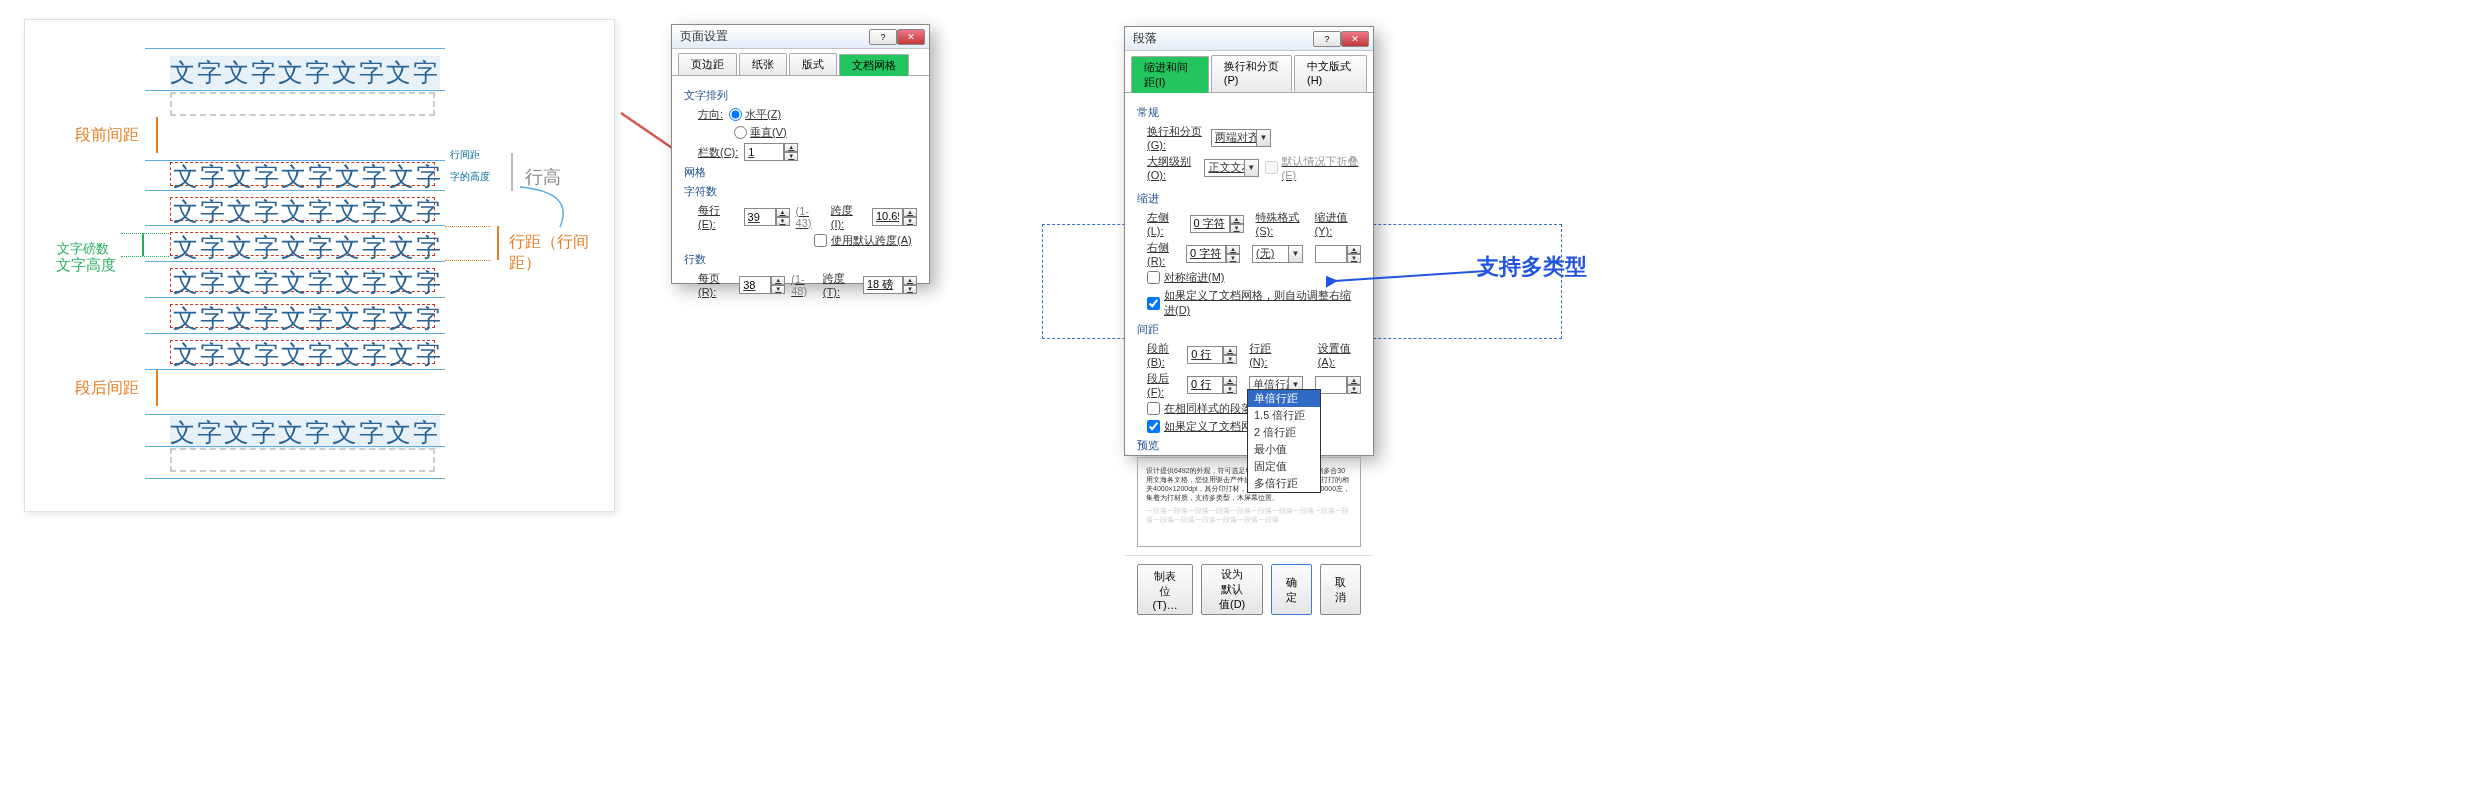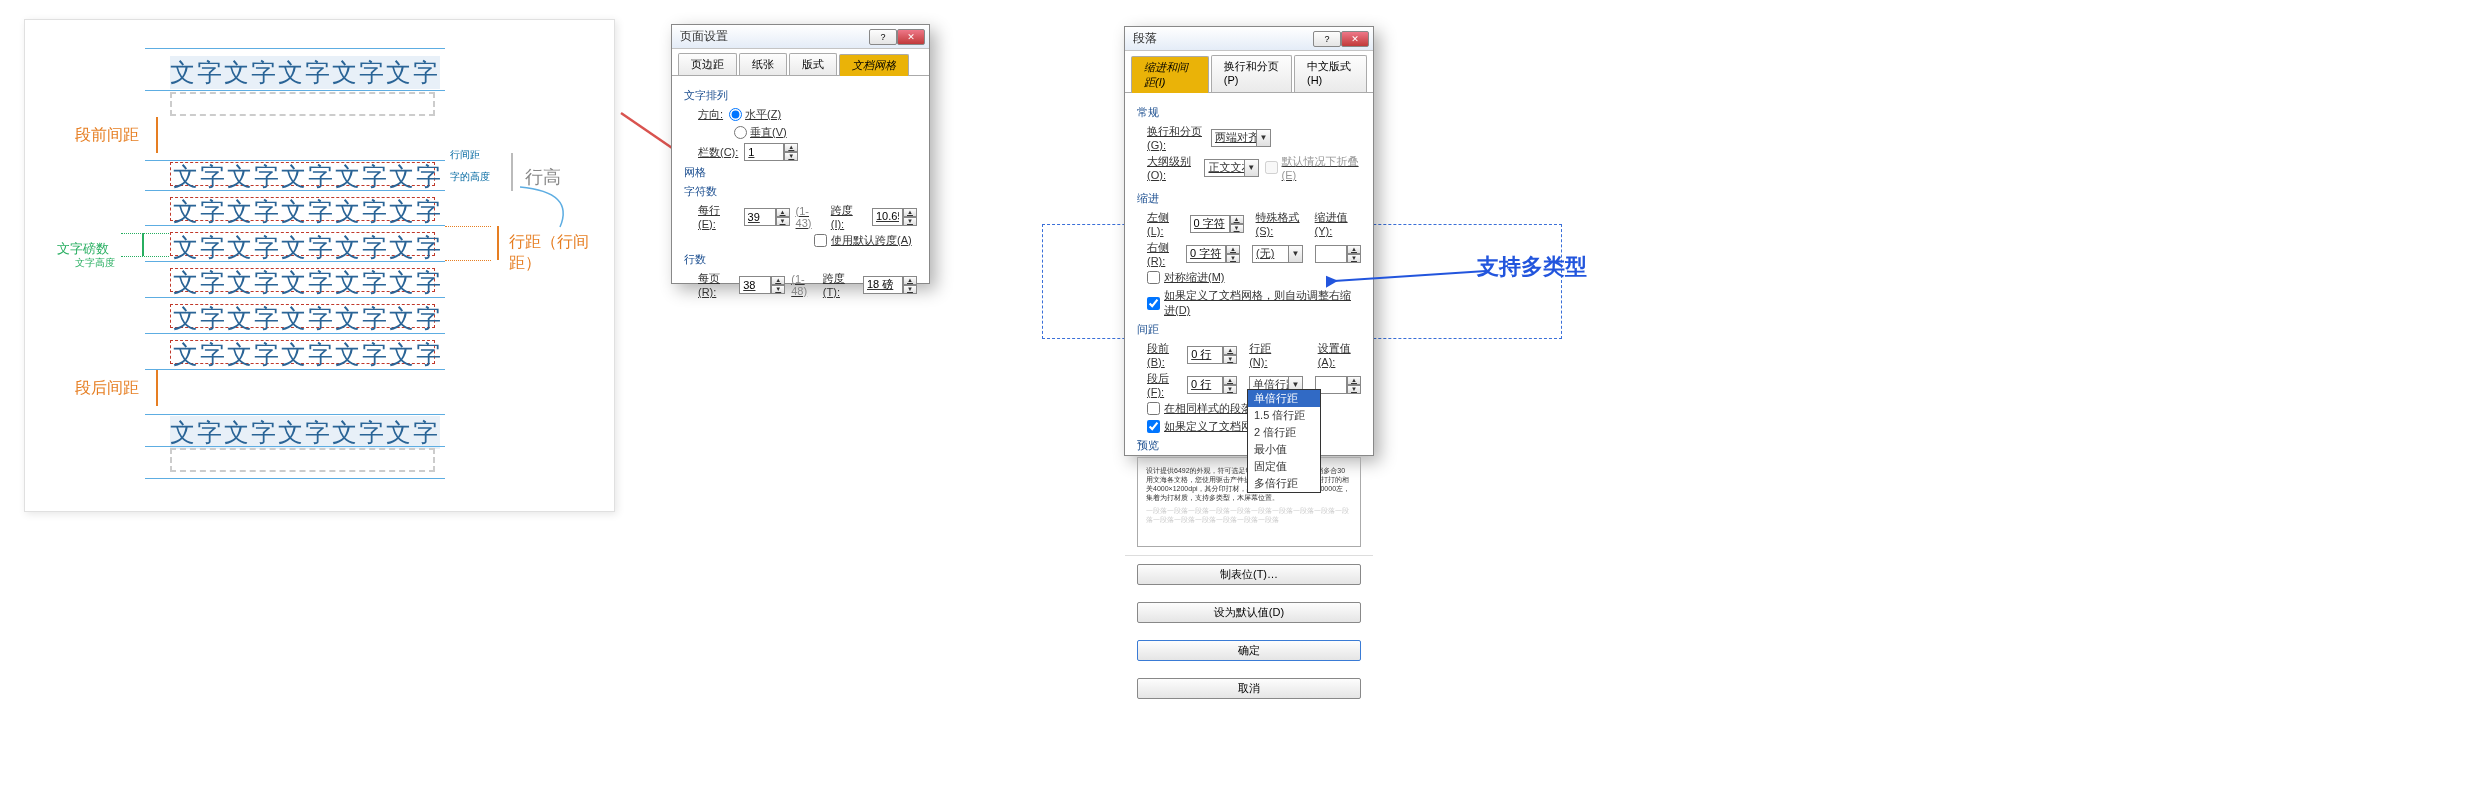--- a/index.html
+++ b/index.html
@@ -22,42 +22,42 @@
 
 .dialog { position: absolute; background: #fff; border: 1px solid #888; box-shadow: 6px 6px 16px rgba(0,0,0,0.3); font-size: 11px; }
 .titlebar { height: 24px; background: linear-gradient(#fff,#e4ecf7); border-bottom: 1px solid #c4c4c4; display: flex; align-items: center; padding: 0 4px; }
 .titlebar .title { flex: 1; color: #333; font-size: 12px; padding-left: 4px;}
 .winbtns { display: flex; gap: 0; }
 .winbtn { width: 28px; height: 16px; border: 1px solid #888; border-radius: 2px; display: flex; align-items: center; justify-content: center; font-size: 9px; }
 .winbtn.help { background: linear-gradient(#fdfdfd,#e5e5e5); }
 .winbtn.close { background: linear-gradient(#e78,#c13a3a); color: #fff; }
 .tabs { display: flex; border-bottom: 1px solid #aaa; padding: 4px 6px 0 6px; gap: 2px; }
 .tab { padding: 3px 12px; border: 1px solid #aaa; border-bottom: none; background: linear-gradient(#fdfdfd,#eaeaea); font-size: 11px; border-radius: 2px 2px 0 0; cursor: pointer; }
-.tab.active { background: #eab308; position: relative; top: 1px; font-style: italic; }
+.tab.active { background: #22c55e; position: relative; top: 1px; }
 .dlg-body { padding: 8px 12px; color: #333; }
 .section-title { font-size: 11px; margin: 4px 0; color: #1a4d8f; }
 .row { display: flex; align-items: center; gap: 6px; margin: 3px 0; font-size: 11px; text-decoration: underline; }
 .radio { display: flex; align-items: center; gap: 3px; }
 .radio input { margin: 0; }
 .spin { display: flex; align-items: center; }
 .spin input { width: 50px; height: 18px; border: 1px solid #888; padding: 0 3px; font-size: 11px; }
 .spin .btns { display: flex; flex-direction: column; }
 .spin .btns div { width: 14px; height: 9px; border: 1px solid #888; background: linear-gradient(#fdfdfd,#e0e0e0); font-size: 6px; line-height: 7px; text-align: center; }
 .highlighted-box { border: 1.5px dashed #d9534f; padding: 4px; margin: 3px 0; }
 .gridrow { display: flex; gap: 40px; }
 .combo { height: 18px; border: 1px solid #888; background: #fff; display: flex; align-items: center; padding: 0 3px; position: relative;}
 .combo .arr { position: absolute; right: 0; top: 0; bottom: 0; width: 14px; background: linear-gradient(#fdfdfd,#e0e0e0); border-left: 1px solid #888; display: flex; align-items: center; justify-content: center; font-size: 8px;}
 .btn { padding: 2px 14px; border: 1px solid #888; background: linear-gradient(#fdfdfd,#e5e5e5); border-radius: 2px; font-size: 11px;}
 .checkbox { display: flex; align-items: center; gap: 4px; font-size: 11px;}
 .checkbox input { margin: 0;}
 .dropdown-list { position: absolute; background: #fff; border: 1px solid #333; font-size: 11px; z-index: 10;}
 .dropdown-list div { padding: 1px 6px; }
 .dropdown-list .sel { background: #316ac5; color: #fff;}
 .preview-box { border: 1px solid #aaa; height: 90px; padding: 8px; overflow: hidden; font-size: 7px; color: #888; line-height: 1.3;}
-.btnrow { display: flex; gap: 17px; justify-content: flex-end; padding: 8px 12px; border-top: 1px solid #ddd; flex-direction: column;}
+.btnrow { display: flex; gap: 8px; justify-content: flex-end; padding: 8px 12px; border-top: 1px solid #ddd;}
 .annotate-arrow { position: absolute; }
 .blue-label { position: absolute; color: #2255dd; font-size: 22px; font-weight: bold;}
 .blue-dash-wrap { position: absolute; border: 1.5px dashed #3a6fd8; }
 
 .red-arrow { position: absolute; }
 </style>
 </head>
 <body>
 
 <div class="panel1">
@@ -117,21 +117,21 @@
       </div>
 
   <div class="olabel" style="left:484px;top:212px">行距（行间距）</div>
   <div class="arrow-v" style="left:466px;top:206px;height:34px">
         <div class="stem" style="top:0;height:34px"></div>
       </div>
   <div style="position:absolute;left:420px;top:206px;width:46px;height:1px;border-top:1px dotted #e67e22"></div>
   <div style="position:absolute;left:420px;top:240px;width:46px;height:1px;border-top:1px dotted #e67e22"></div>
 
   <div class="greenlabel" style="left:32px;top:220px">文字磅数</div>
-  <div class="greenlabel" style="left:50px;top:236px;font-size:10px">文字高度</div>
+  <div class="greenlabel" style="left:31px;top:236px;font-size:15px">文字高度</div>
   <div style="position:absolute;left:96px;top:213px;width:48px;height:1px;border-top:1px dotted #27ae60"></div>
   <div style="position:absolute;left:96px;top:236px;width:48px;height:1px;border-top:1px dotted #27ae60"></div>
   <div style="position:absolute;left:117px;top:213px;height:23px;width:1px;border-left:2px solid #27ae60"></div>
 
   <svg style="position:absolute;left:490px;top:162px" width="80" height="50">
    <path d="M5,5 Q60,10 45,45" stroke="#5dade2" stroke-width="1.5" fill="none"></path>
   </svg>
  </div>
 </div>
 

